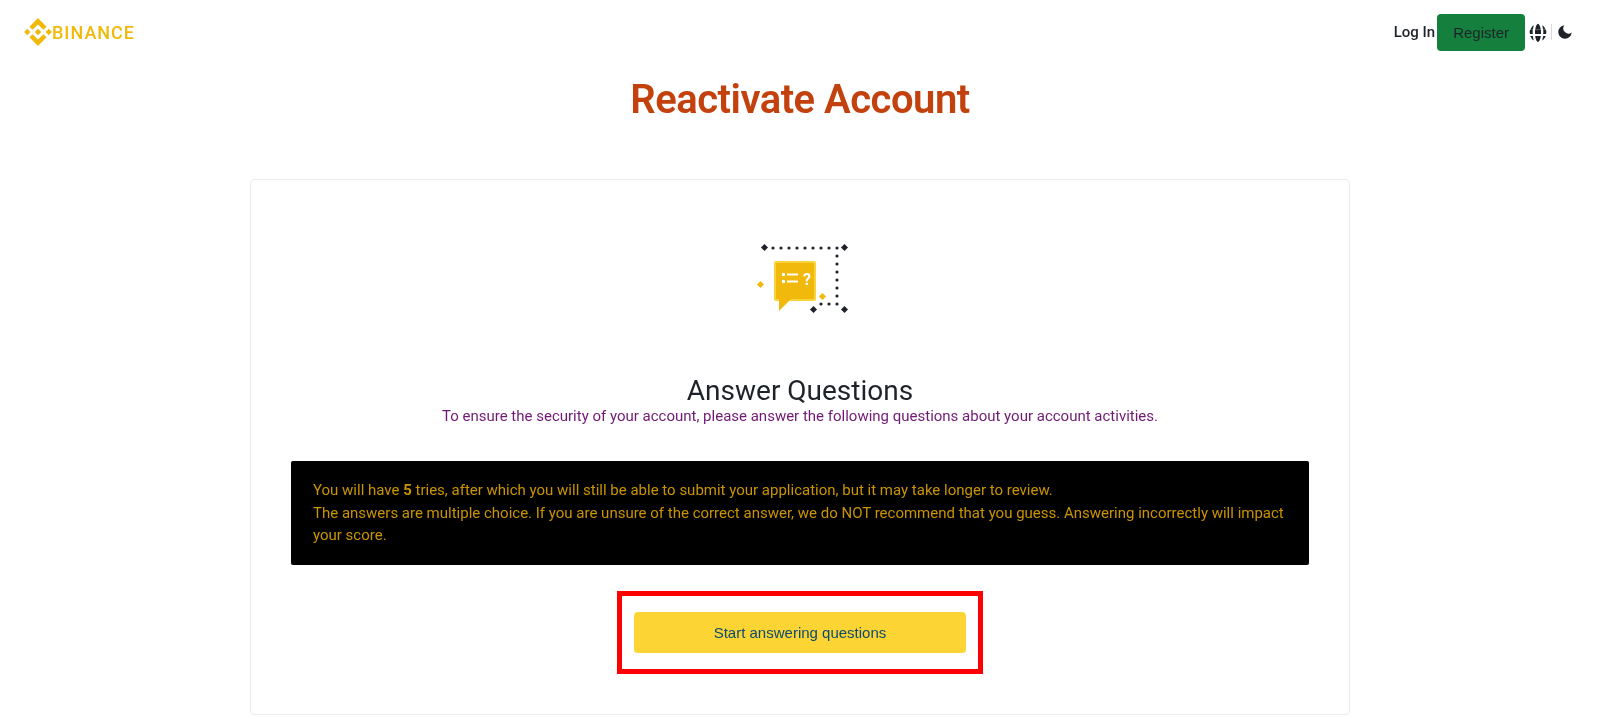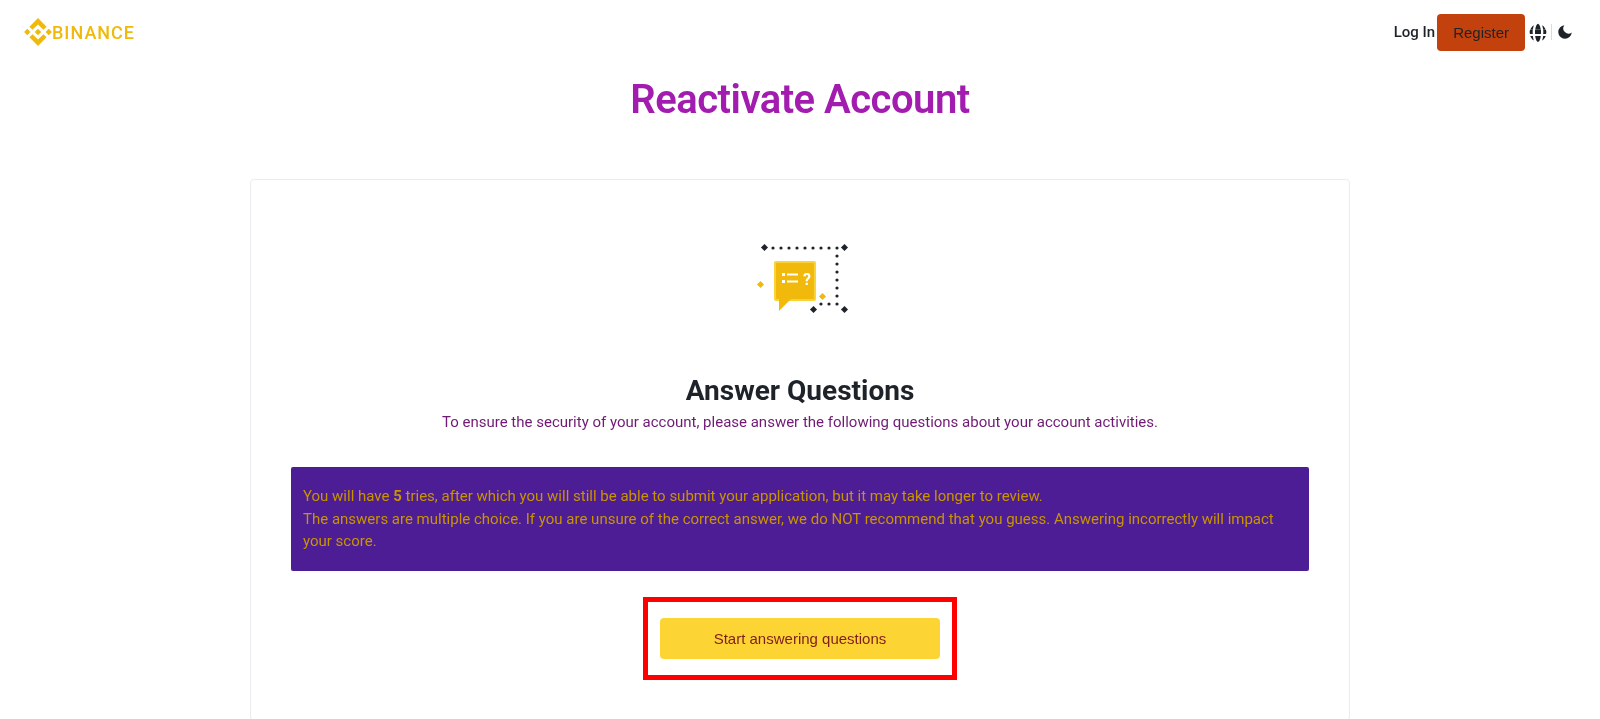--- a/index.html
+++ b/index.html
@@ -35,21 +35,21 @@
     align-items: center;
     gap: 2px;
   }
   .login-link {
     font-size: 15px;
     color: #1e2329;
     cursor: pointer;
     font-weight: 500;
   }
   .register-btn {
-    background: #c2410c;
+    background: #15803d;
     color: #1e2329;
     border: none;
     padding: 10px 16px;
     border-radius: 4px;
     font-size: 15px;
     font-weight: 500;
     cursor: pointer;
   }
   .globe-icon, .theme-icon {
     width: 22px;
@@ -61,74 +61,74 @@
   }
   .divider {
     width: 1px;
     height: 16px;
     background: #d8dce1;
   }
   .page-title {
     text-align: center;
     font-size: 40px;
     font-weight: 600;
-    color: #a21caf;
+    color: #c2410c;
     margin-top: 12px;
     letter-spacing: -0.5px;
   }
   .card {
     width: 1100px;
     margin: 56px auto 0;
     border: 1px solid #eaecef;
     border-radius: 4px;
     padding: 40px;
     text-align: center;
   }
   .illustration {
     margin: 16px auto 38px;
     width: 110px;
     height: 100px;
     position: relative;
   }
   .card-title {
     font-size: 28px;
-    font-weight: 700;
-    margin-bottom: 6px;
+    font-weight: 400;
+    margin-bottom: 0;
   }
   .card-desc {
     font-size: 15px;
     color: #701a75;
   }
   .warning-box {
-    background: #4c1d95;
+    background: #000000;
     color: #c99400;
     text-align: left;
-    padding: 18px 12px;
+    padding: 18px 22px;
     margin-top: 36px;
     border-radius: 2px;
     font-size: 15px;
     line-height: 1.5;
   }
   .warning-box b { font-weight: 700; }
   .highlight-box {
     border: 5px solid #ff0000;
     display: inline-block;
     padding: 16px 12px;
     margin-top: 26px;
   }
   .start-btn {
     background: #fcd535;
-    color: #7f1d1d;
+    color: #0c4a6e;
     border: none;
     padding: 12px 48px;
     font-size: 15px;
     font-weight: 500;
     border-radius: 4px;
     cursor: pointer;
-    width: 280px;
+    width: 332px;
   }
 </style>
 </head>
 <body>
 
 <div class="header">
   <div class="logo">
     <svg width="28" height="28" viewBox="0 0 126 126">
       <path fill="#f0b90b" d="M38.6 53.2 63 28.8l24.4 24.4L101.6 39 63 .4 24.4 39l14.2 14.2zM.4 63l14.2-14.2L28.8 63 14.6 77.2.4 63zm38.2 9.8L63 97.2l24.4-24.4L101.6 87 63 125.6 24.4 87l14.2-14.2zM97.2 63l14.2-14.2L125.6 63l-14.2 14.2L97.2 63zM63 48.6 77.4 63 63 77.4 48.6 63 63 48.6z"></path>
     </svg>

